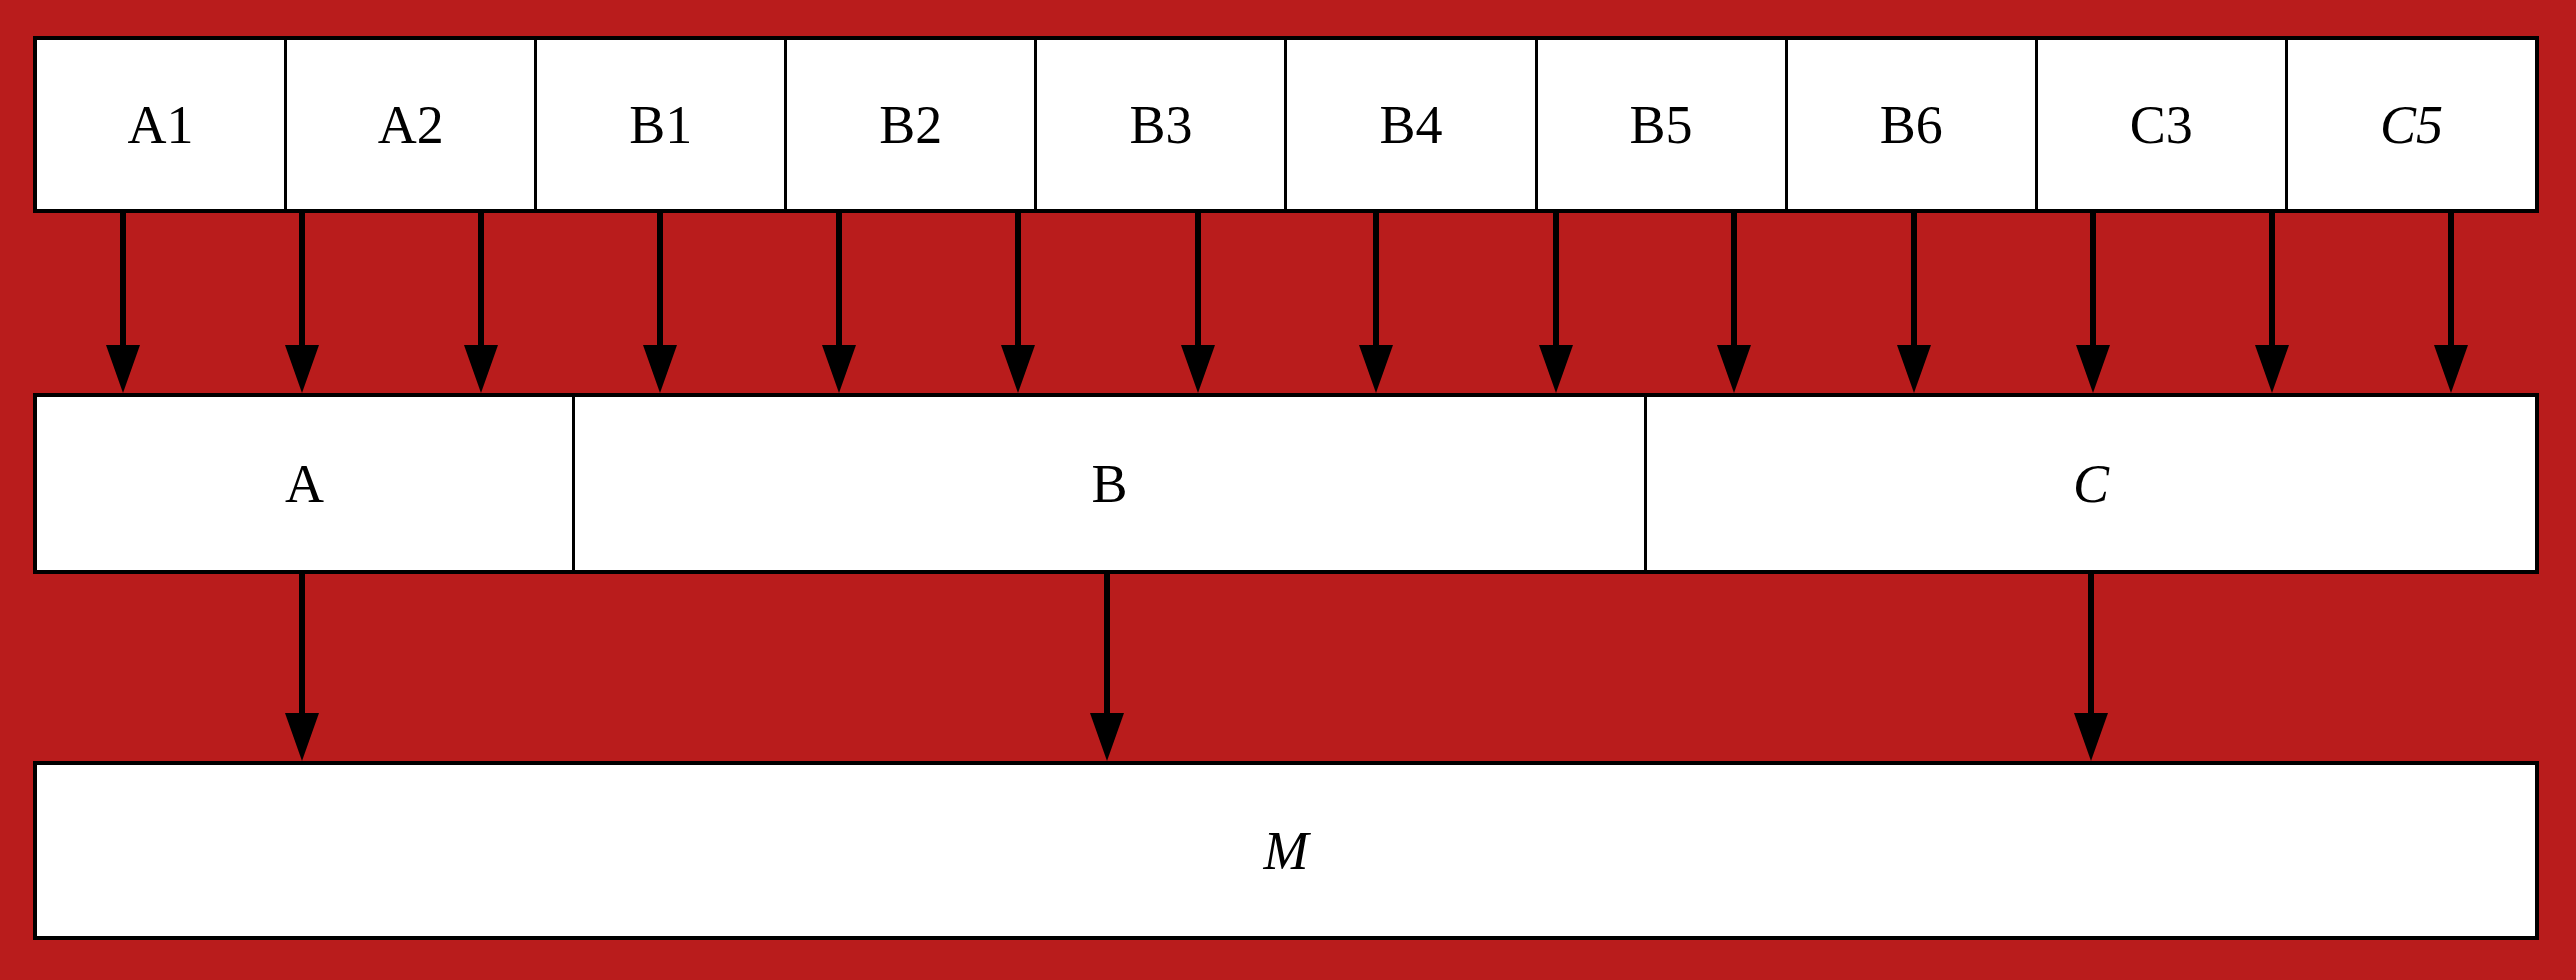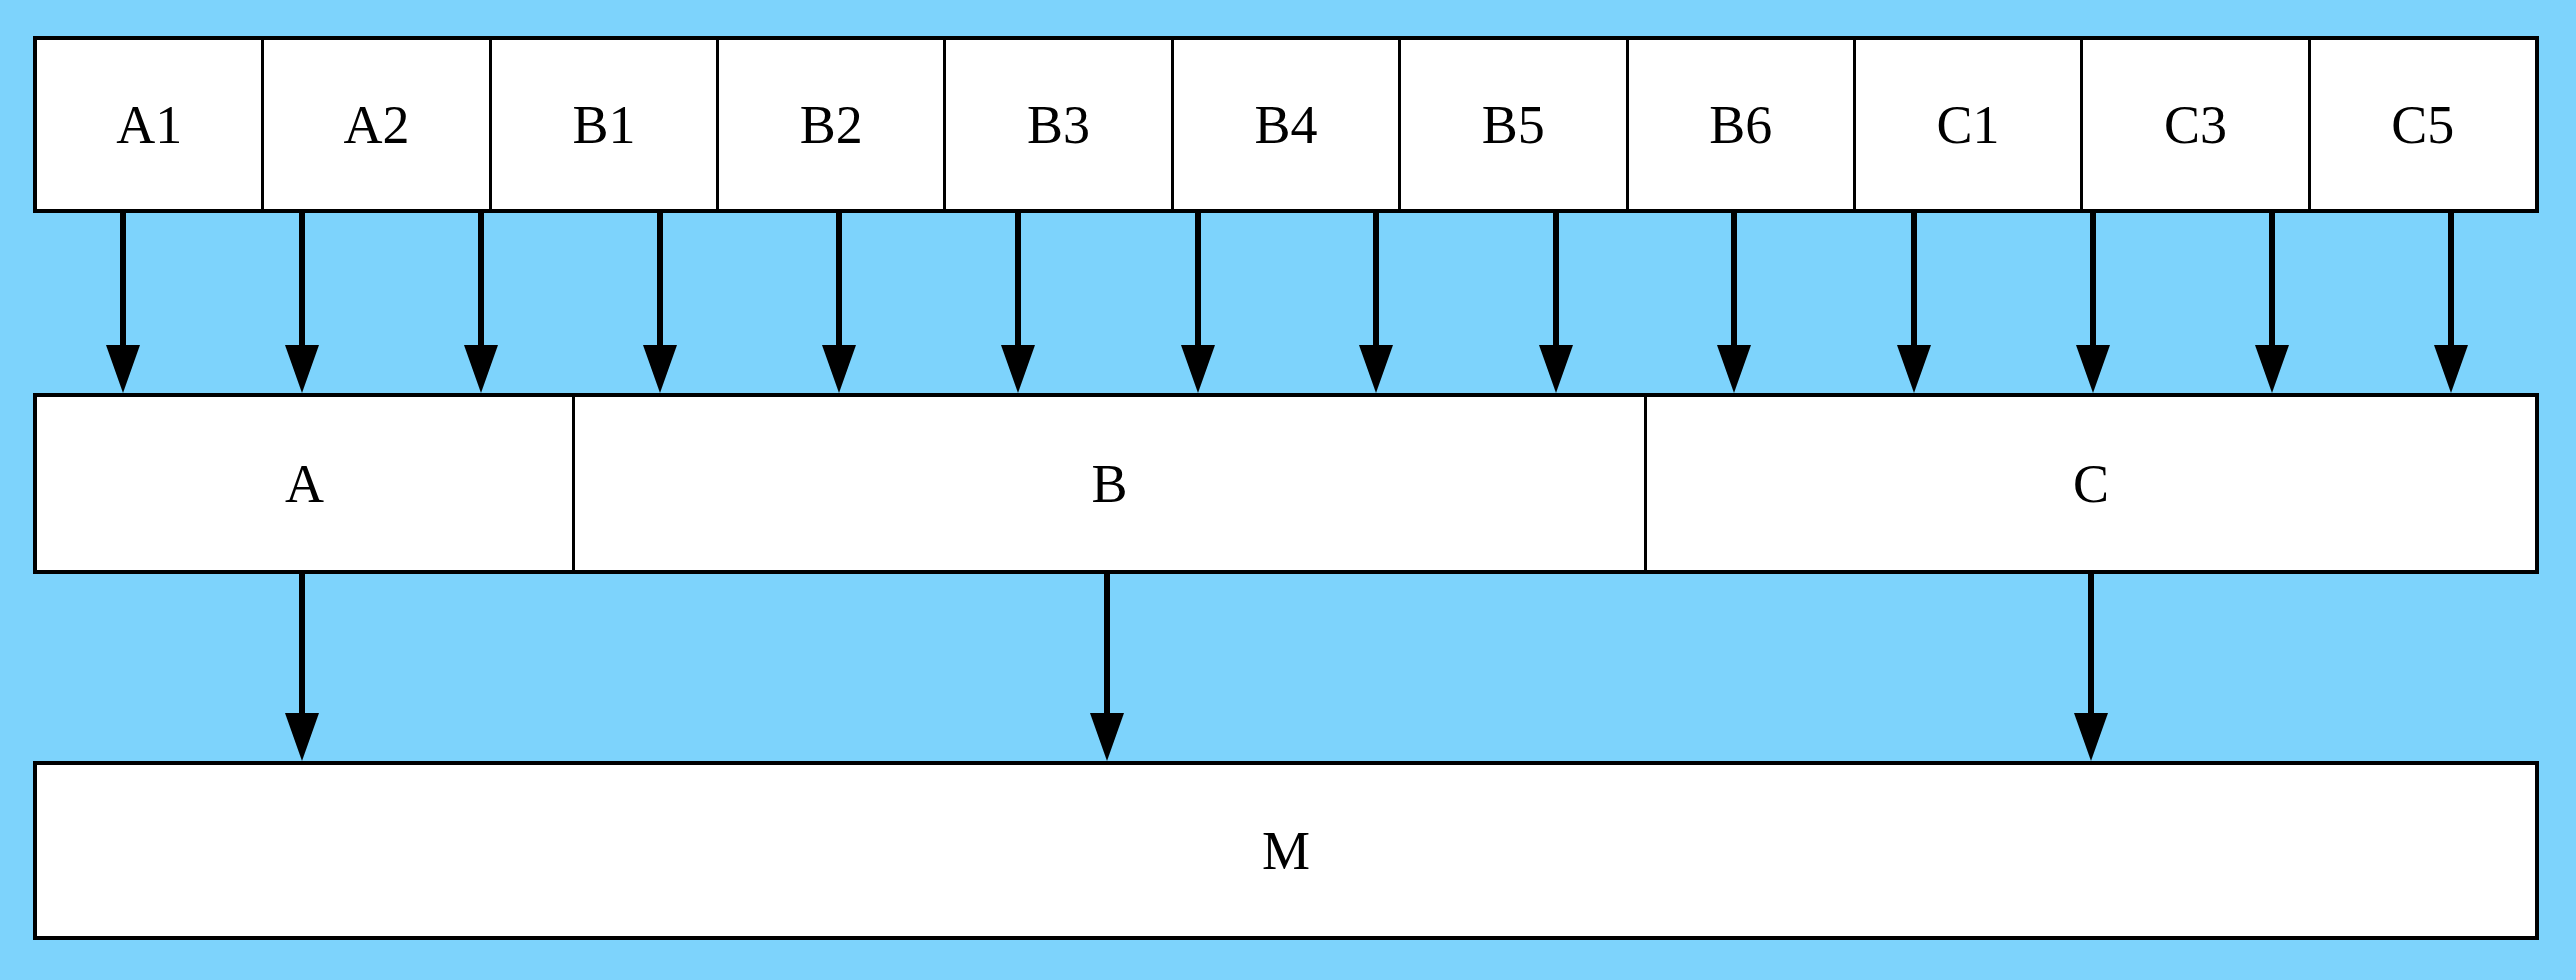--- a/index.html
+++ b/index.html
@@ -7,21 +7,21 @@
     padding: 0;
     background: #ffffff;
   }
   body {
     font-family: "Liberation Serif", "DejaVu Serif", serif;
   }
   #canvas {
     position: relative;
     width: 2576px;
     height: 981px;
-    background: #7dd3fc;
+    background: #b91c1c;
     overflow: hidden;
   }
   
   .band {
     position: absolute;
     box-sizing: border-box;
     border: 4.6px solid #000000;
     background: #ffffff;
     display: flex;
   }
@@ -30,20 +30,21 @@
     flex: 1 1 0;
     display: flex;
     align-items: center;
     justify-content: center;
     border-right: 3.8px solid #000000;
     color: #000000;
     line-height: 1;
   }
   .cell:last-child {
     border-right: none;
+    font-style: italic;
   }
 
   
   #row-leaf {
     left: 33px;
     top: 36px;
     width: 2506px;
     height: 177px;
   }
   #row-leaf .cell {
@@ -115,21 +116,20 @@
 
   <div class="band" id="row-leaf">
     <div class="cell">A1</div>
     <div class="cell">A2</div>
     <div class="cell">B1</div>
     <div class="cell">B2</div>
     <div class="cell">B3</div>
     <div class="cell">B4</div>
     <div class="cell">B5</div>
     <div class="cell">B6</div>
-    <div class="cell">C1</div>
     <div class="cell">C3</div>
     <div class="cell">C5</div>
   </div>
 
   <div class="arrow lvl1" style="left:123px">
       <div class="shaft"></div>
       <div class="head"></div>
     </div>
   <div class="arrow lvl1" style="left:302px">
       <div class="shaft"></div>

